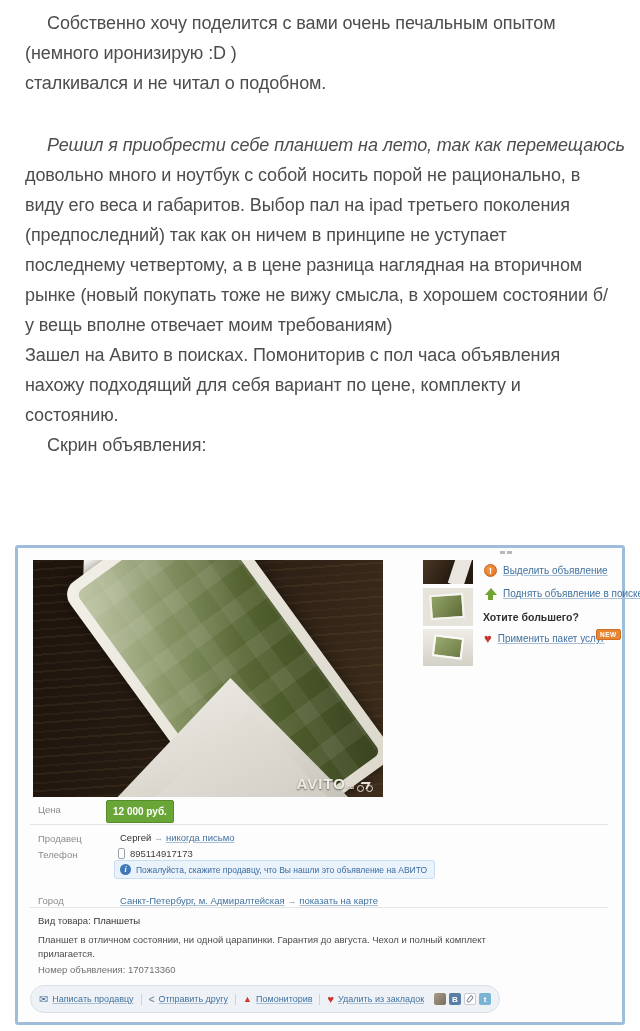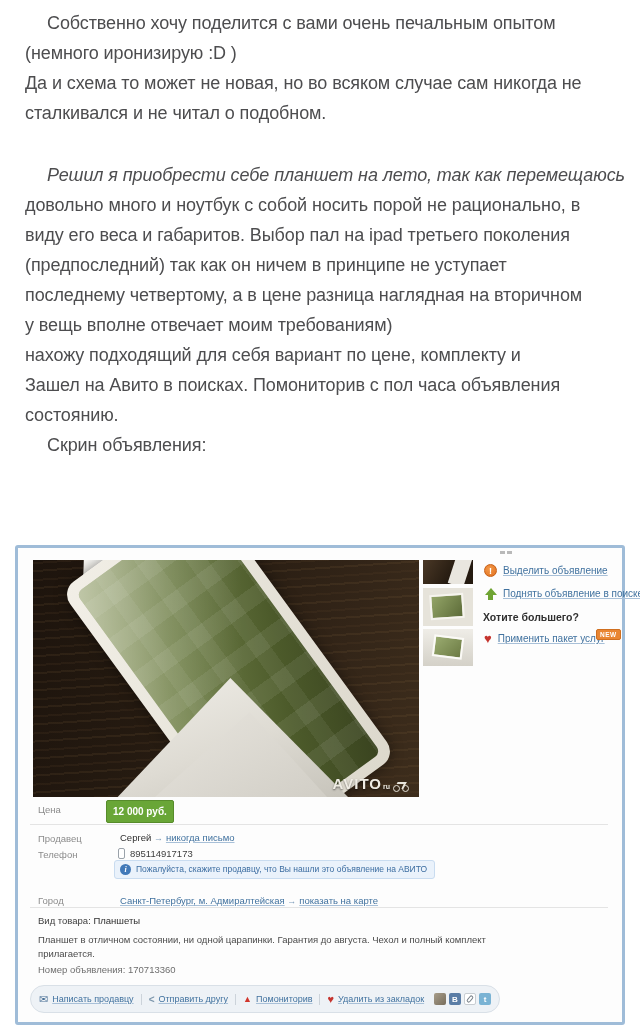--- a/index.html
+++ b/index.html
@@ -13,21 +13,21 @@
   .ind  { padding-left:22px; }
   .g1   { margin-top:32px;font-style:italic; }
   .g2   { }
 
   
   .ad-frame { position:absolute; left:15px; top:545px; width:610px; height:480px;
               border:3px solid #9fbcd8; border-radius:3px; background:#fdfdfd;
               font-size:9.5px; color:#3e3e3e; }
 
   
-  .photo { position:absolute; left:15px; top:12px; width:386px; height:237px; overflow:hidden;
+  .photo { position:absolute; left:15px; top:12px; width:350px; height:237px; overflow:hidden;
            background:linear-gradient(105deg,#1d140d 0%,#261b11 40%,#332518 75%,#3d2d1c 100%); }
   .photo .grain { position:absolute; inset:-20px; transform:rotate(-4deg);
            background:repeating-linear-gradient(180deg, rgba(150,115,70,0.12) 0 2px, transparent 2px 9px,
                       rgba(90,65,40,0.18) 9px 11px, transparent 11px 17px); }
   .whitebox { position:absolute; left:50px; top:-4px; width:80px; height:56px; transform:rotate(2deg);
            background:linear-gradient(180deg,#fcfbf8 0%,#efece4 55%,#d8d4ca 100%); }
   .ipad { position:absolute; left:108px; top:-52px; width:175px; height:330px; transform:rotate(-36deg);
            background:linear-gradient(135deg,#f2efe7,#dcd8cc); border-radius:16px;
            box-shadow:0 0 14px rgba(0,0,0,0.45); }
   .screen { position:absolute; inset:11px; border-radius:7px;
@@ -91,21 +91,21 @@
   .drow { position:absolute; white-space:nowrap; }
   .bval { font-weight:normal; color:#2e2e2e; }
   .pricebadge { position:absolute; left:88px; top:252px; background:#69a637; border:1px solid #578c2b;
         color:#fff; font-weight:bold; font-size:10px; padding:5px 6px; border-radius:2px; }
   .hline { position:absolute; left:12px; right:14px; height:1px; background:#e4e4e4; }
   .larrow { color:#7d9cba; font-size:9px; margin-right:3px; }
   .larrow::before { content:"→"; }
   .phicon { display:inline-block; width:7px; height:11px; border:1px solid #9aa2aa; border-radius:2px;
         margin-right:5px; vertical-align:-2px; background:#fff; }
   .hint { position:absolute; left:96px; top:312px; background:#eaf2fb; border:1px solid #c9dcf0; border-radius:3px;
-        color:#3c6da1; font-size:8.5px; padding:3px 7px 3px 5px; display:flex; align-items:flex-start; gap:5px; white-space:nowrap; }
+        color:#3c6da1; font-size:8.5px; padding:3px 7px 3px 5px; display:flex; align-items:center; gap:5px; white-space:nowrap; }
   .iicon { width:11px; height:11px; min-width:11px; border-radius:50%; background:#4179b8; color:#fff;
         font:italic bold 8px "Liberation Serif", serif; display:flex; align-items:center; justify-content:center; }
   .iicon::before { content:"i"; }
   .desc { position:absolute; left:20px; color:#4a4a4a; line-height:14px; white-space:nowrap; }
 
   
   .fbar { position:absolute; left:12px; top:437px; width:470px; height:28px; background:#eef2f6;
         border:1px solid #d9e0e7; border-radius:14px; display:flex; align-items:center; padding:0 8px; gap:4px; font-size:9px; }
   .fsep { width:1px; height:11px; background:#ccd3da; margin:0 3px; }
   .env-icon { color:#4a7096; font-size:11px; }  .env-icon::before { content:"✉"; }
@@ -122,30 +122,30 @@
   .s4 { background:#7ab3d4; }
 </style>
 </head>
 <body>
 
 <div class="page">
 
   <div class="story">
     <div class="line ind">Собственно хочу поделится с вами очень печальным опытом</div>
     <div class="line">(немного иронизирую :D )</div>
-    <div class="line">Да и схема то может не новая, но во всяком случае сам никогда не</div>
     <div class="line">сталкивался и не читал о подобном.</div>
     <div class="line ind g1">Решил я приобрести себе планшет на лето, так как перемещаюсь</div>
     <div class="line">довольно много и ноутбук с собой носить порой не рационально, в</div>
     <div class="line">виду его веса и габаритов. Выбор пал на ipad третьего поколения</div>
     <div class="line">(предпоследний) так как он ничем в принципе не уступает</div>
     <div class="line">последнему четвертому, а в цене разница наглядная на вторичном</div>
+    <div class="line">рынке (новый покупать тоже не вижу смысла, в хорошем состоянии б/</div>
     <div class="line">у вещь вполне отвечает моим требованиям)</div>
+    <div class="line">Зашел на Авито в поисках. Помониторив с пол часа объявления</div>
     <div class="line">нахожу подходящий для себя вариант по цене, комплекту и</div>
-    <div class="line">Зашел на Авито в поисках. Помониторив с пол часа объявления</div>
     <div class="line">состоянию.</div>
     <div class="line ind g2">Скрин объявления:</div>
   </div>
 
   <div class="ad-frame">
 
     <div class="photo">
       <div class="grain"></div>
       <div class="whitebox"></div>
       <div class="ipad">

